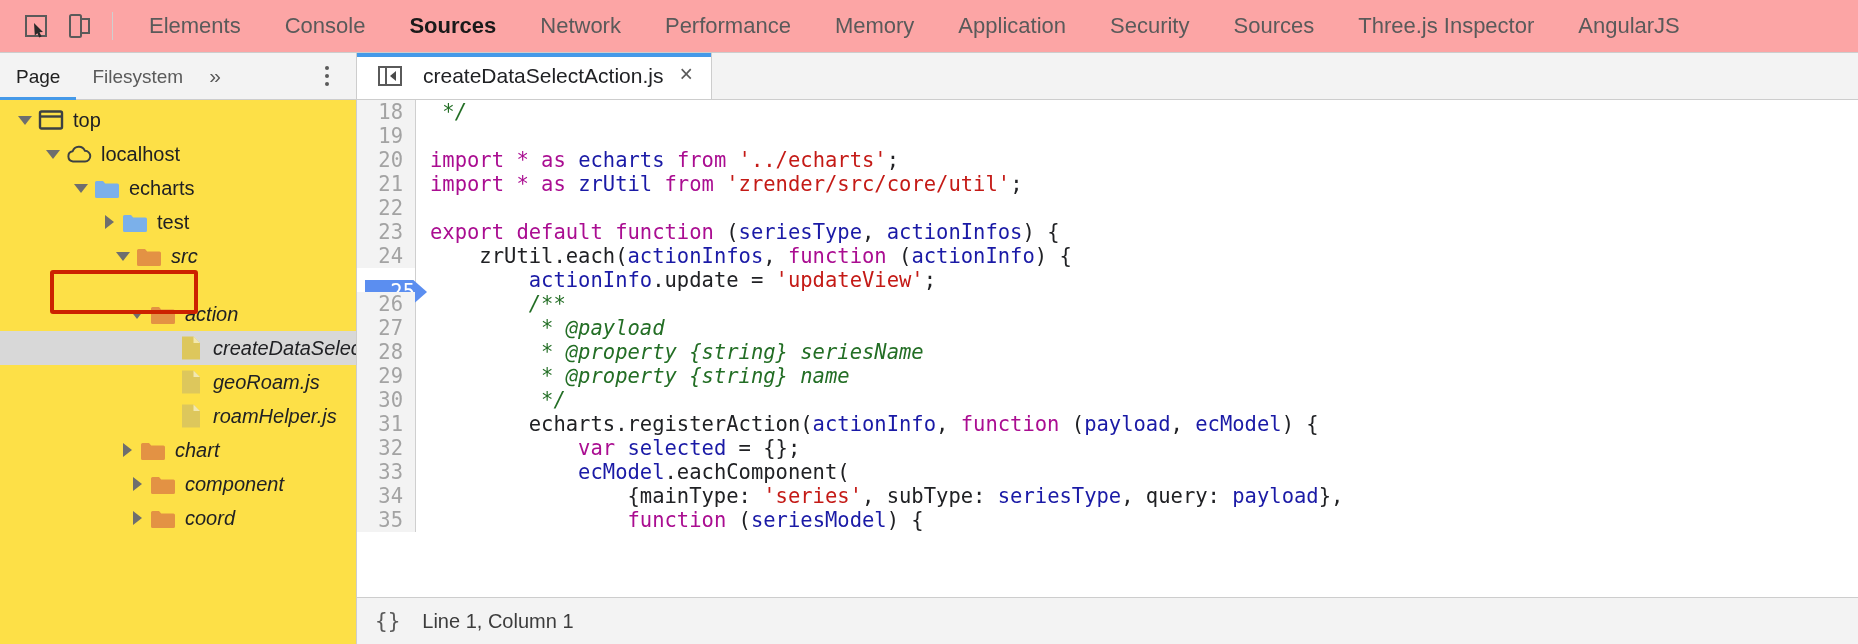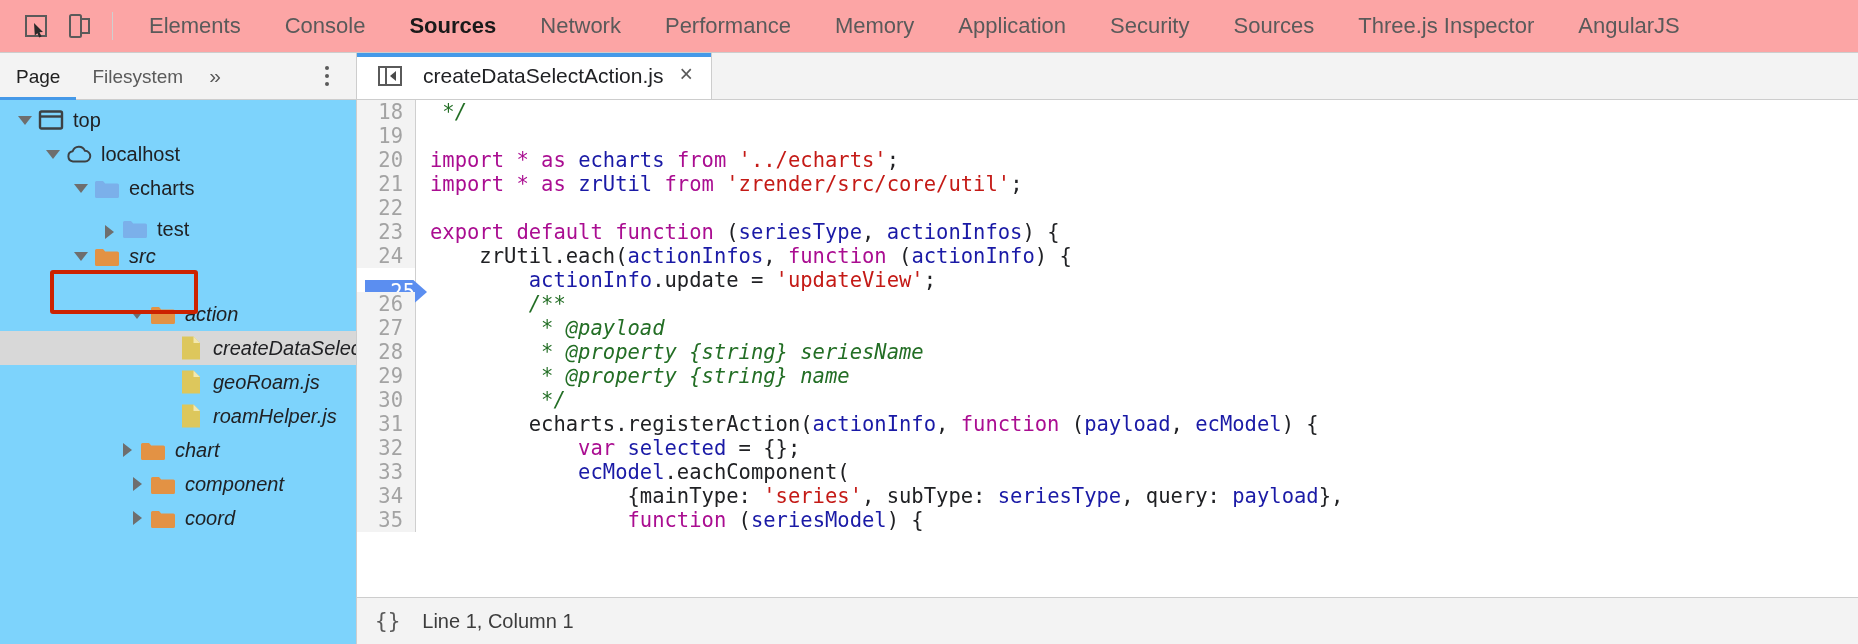--- a/index.html
+++ b/index.html
@@ -54,21 +54,21 @@
   .body {
     flex: 1;
     display: flex;
     min-height: 0;
     background: #fff;
   }
 
   
   .nav {
     width: 357px; min-width: 357px;
-    background: #7dd3fc;
+    background: #fde047;
     border-right: 1px solid #cdcdcd;
     display: flex; flex-direction: column;
     position: relative;
     box-sizing: border-box;
   }
   .nav-tabs {
     height: 46px; min-height: 46px;
     display: flex; align-items: center;
     border-bottom: 1px solid #cdcdcd;
     position: relative;
@@ -343,32 +343,32 @@
             <span class="tw">
               <span class="caret-d"></span>
             </span>
             <span class="ico">
               <svg width="26" height="21" viewBox="0 0 26 21">
                 <path d="M1 4.5 a1.6 1.6 0 0 1 1.6-1.6 h6.4 l2.2 2.6 h12.2 a1.6 1.6 0 0 1 1.6 1.6 v11.4 a1.6 1.6 0 0 1 -1.6 1.6 h-20.8 a1.6 1.6 0 0 1 -1.6 -1.6 z" fill="#7bb0ea"></path>
               </svg>
             </span>
             <span class="label">echarts</span>
           </div>
-          <div class="row" style="padding-left: 98px; align-items: flex-end;">
+          <div class="row" style="padding-left: 98px;">
             <span class="tw">
               <span class="caret-r"></span>
             </span>
             <span class="ico">
               <svg width="26" height="21" viewBox="0 0 26 21">
                 <path d="M1 4.5 a1.6 1.6 0 0 1 1.6-1.6 h6.4 l2.2 2.6 h12.2 a1.6 1.6 0 0 1 1.6 1.6 v11.4 a1.6 1.6 0 0 1 -1.6 1.6 h-20.8 a1.6 1.6 0 0 1 -1.6 -1.6 z" fill="#7bb0ea"></path>
               </svg>
             </span>
             <span class="label">test</span>
           </div>
-          <div class="row" style="padding-left: 70px;">
+          <div class="row" style="padding-left: 112px;">
             <span class="tw">
               <span class="caret-d"></span>
             </span>
             <span class="ico">
               <svg width="26" height="21" viewBox="0 0 26 21">
                 <path d="M1 4.5 a1.6 1.6 0 0 1 1.6-1.6 h6.4 l2.2 2.6 h12.2 a1.6 1.6 0 0 1 1.6 1.6 v11.4 a1.6 1.6 0 0 1 -1.6 1.6 h-20.8 a1.6 1.6 0 0 1 -1.6 -1.6 z" fill="#e39244"></path>
               </svg>
             </span>
             <span class="label italic">src</span>
           </div>

